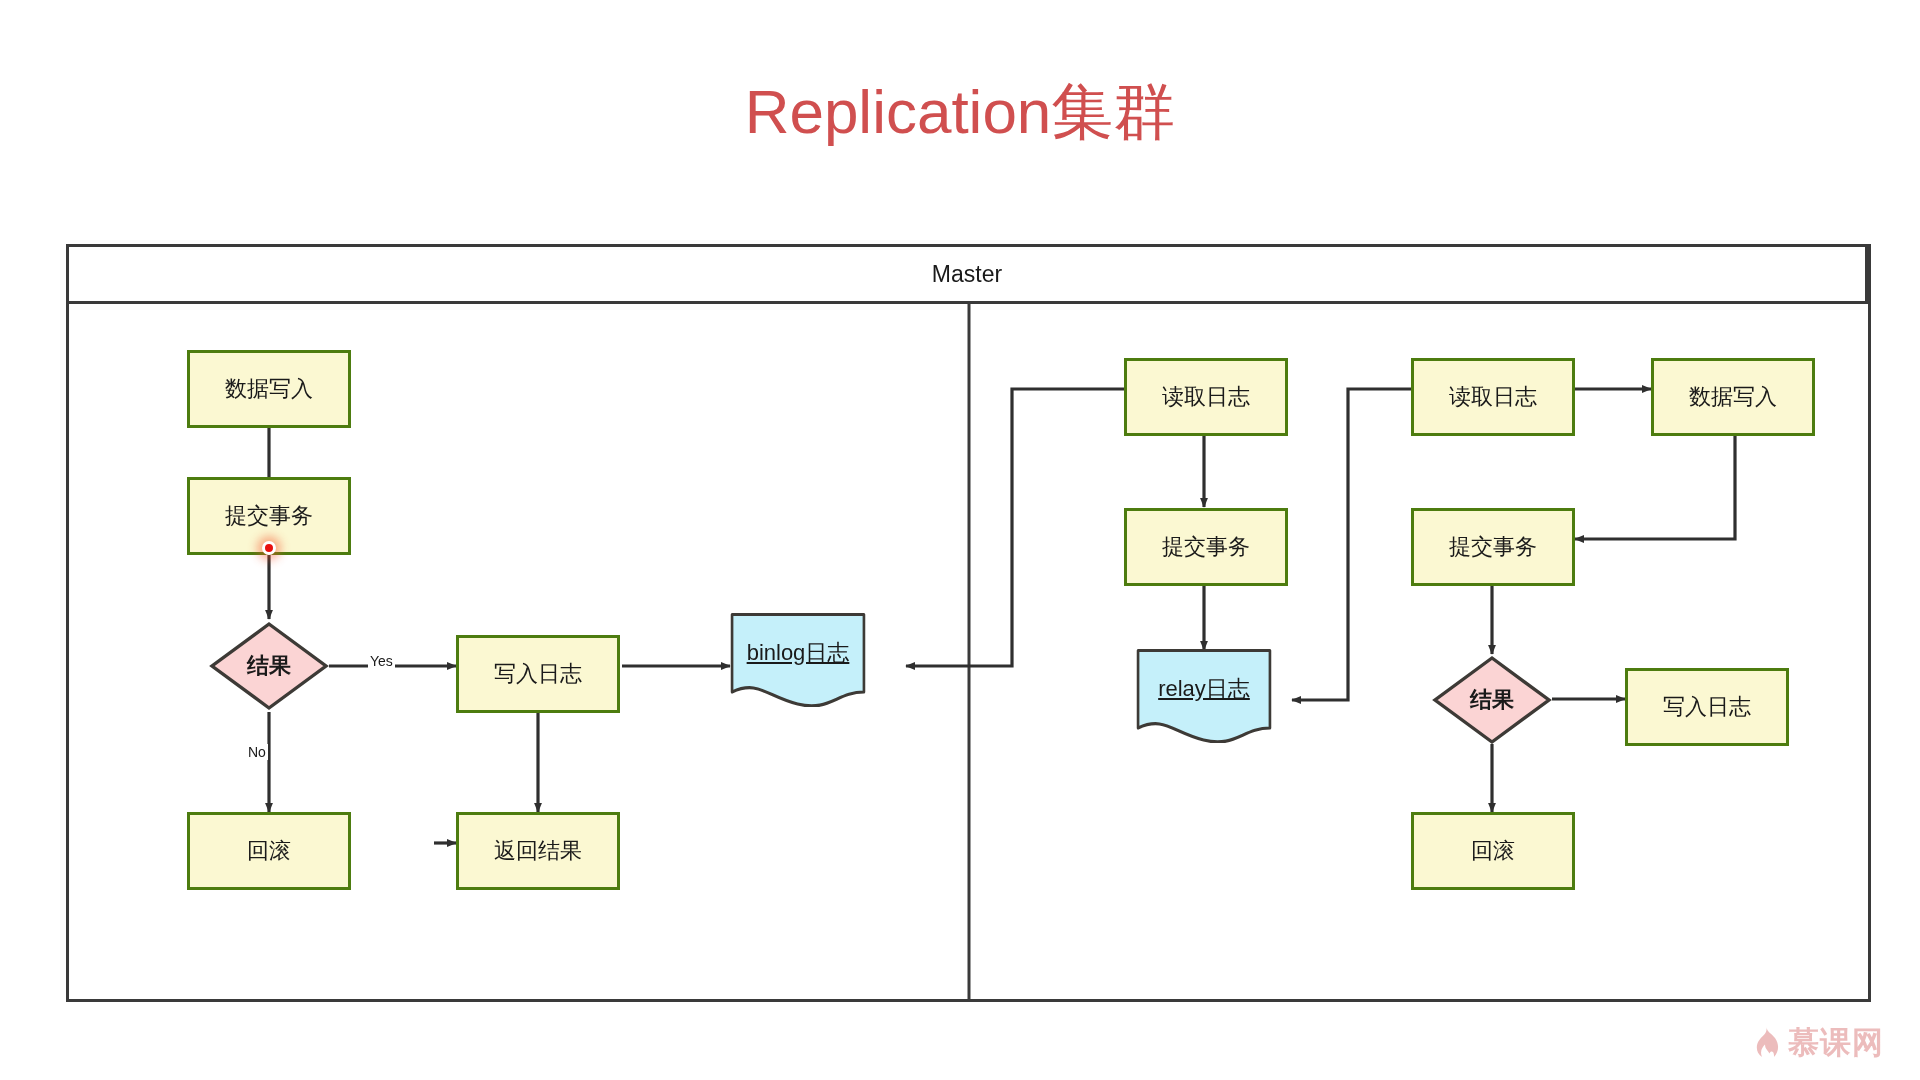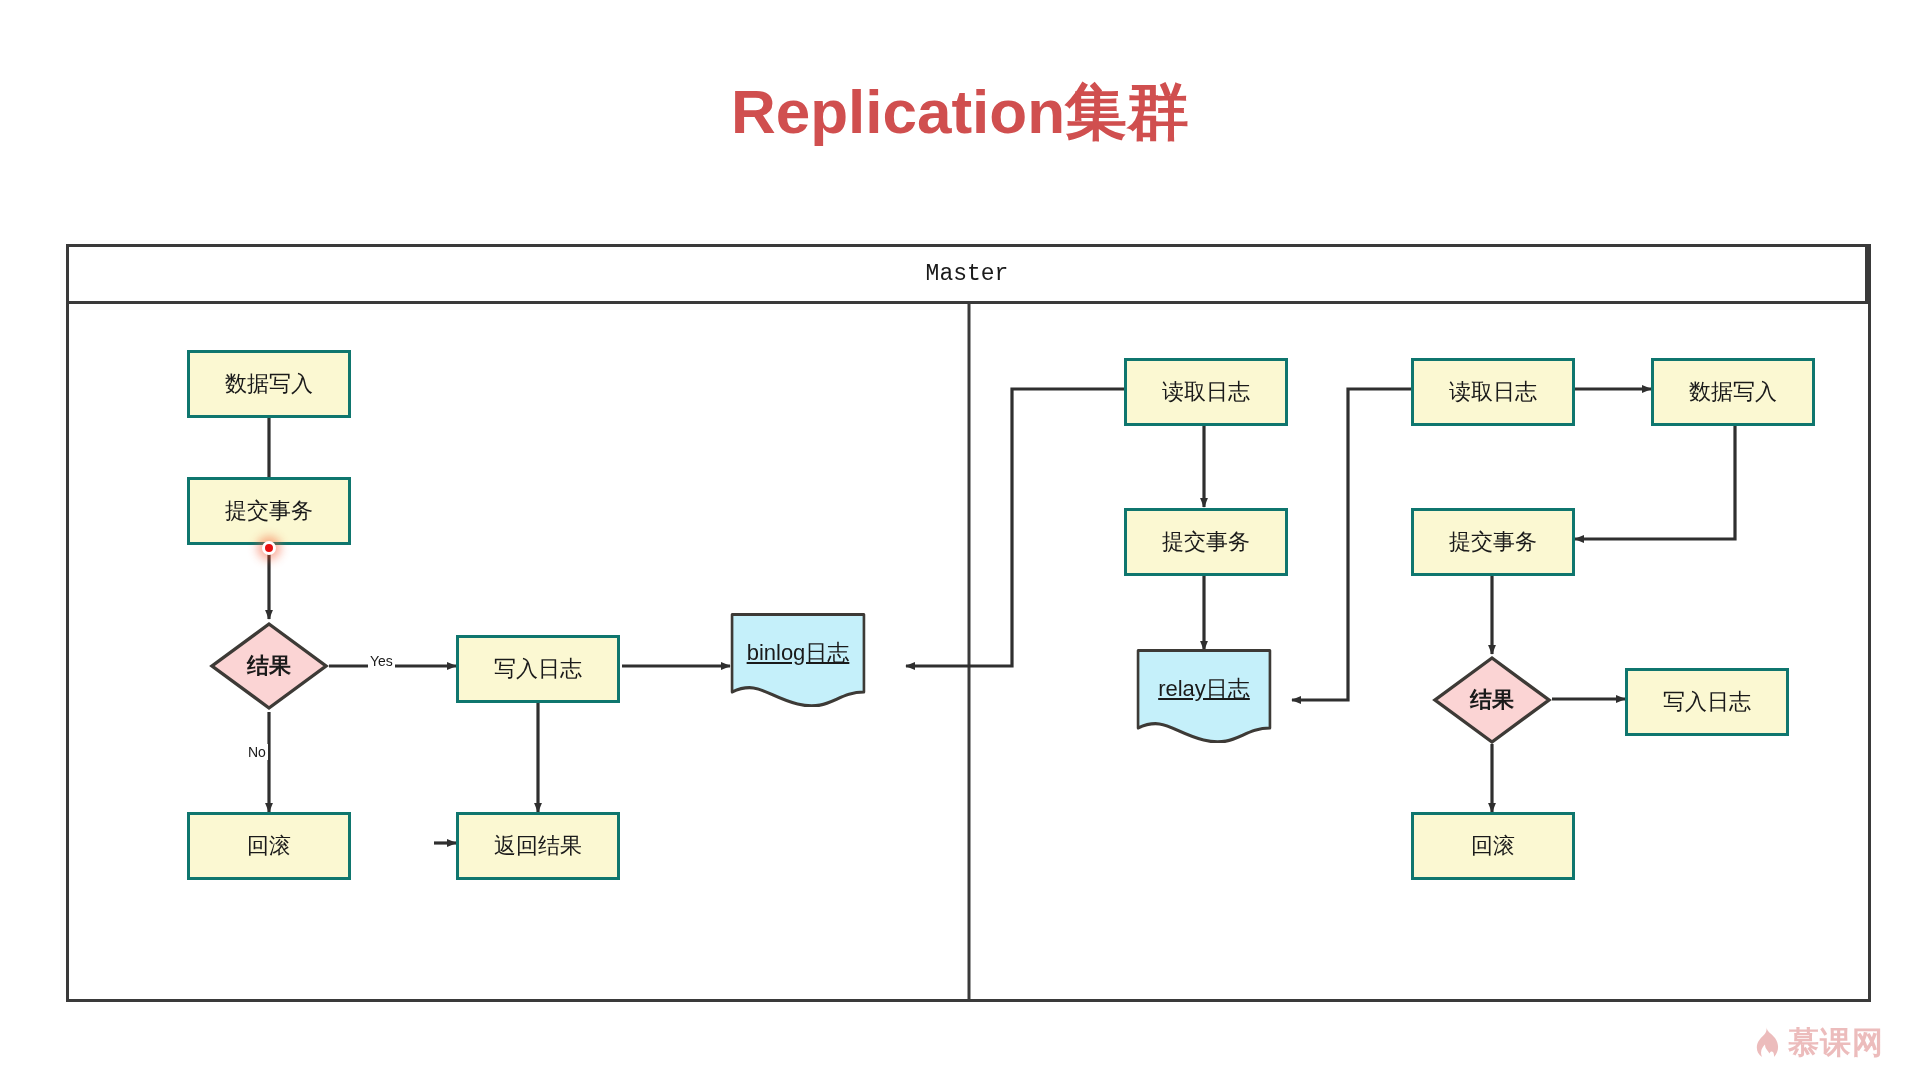--- a/index.html
+++ b/index.html
@@ -15,21 +15,21 @@
     font-family: "Liberation Sans", "DejaVu Sans", sans-serif;
   }
 
   #page-title {
     position: absolute;
     top: 78px;
     left: 0;
     width: 1920px;
     text-align: center;
     font-size: 62px;
-    font-weight: bold;
+    font-weight: normal;
     color: #d04f4f;
     letter-spacing: 0px;
     line-height: 1.1;
   }
 
   #diagram-frame {
     position: absolute;
     left: 66px;
     top: 244px;
     width: 1805px;
@@ -49,21 +49,20 @@
     display: flex;
   }
   .lane-header {
     flex: 1 1 0;
     display: flex;
     align-items: center;
     justify-content: center;
     font-size: 23px;
     color: #1a1a1a;
     box-sizing: border-box;
-    font-family: Liberation Mono, monospace;
   }
   .lane-header.master-head { border-right: 3px solid #3a3a3a; }
 
   .lane-divider {
     position: absolute;
     left: 50%;
     top: 57px;
     width: 3px;
     height: 698px;
     background: #3a3a3a;
@@ -85,23 +84,23 @@
     box-sizing: border-box;
     display: flex;
     align-items: center;
     justify-content: center;
     font-size: 22px;
     color: #1a1a1a;
     text-align: center;
   }
   .node.process {
     background: #fbf8d2;
-    border: 3px solid #0f766e;
+    border: 3px solid #4d7c0f;
     width: 164px;
-    height: 68px;
+    height: 78px;
   }
   .node.decision {
     width: 120px;
     height: 90px;
   }
   .node.decision .diamond-shape {
     position: absolute;
     left: 0; top: 0;
     width: 100%;
     height: 100%;

